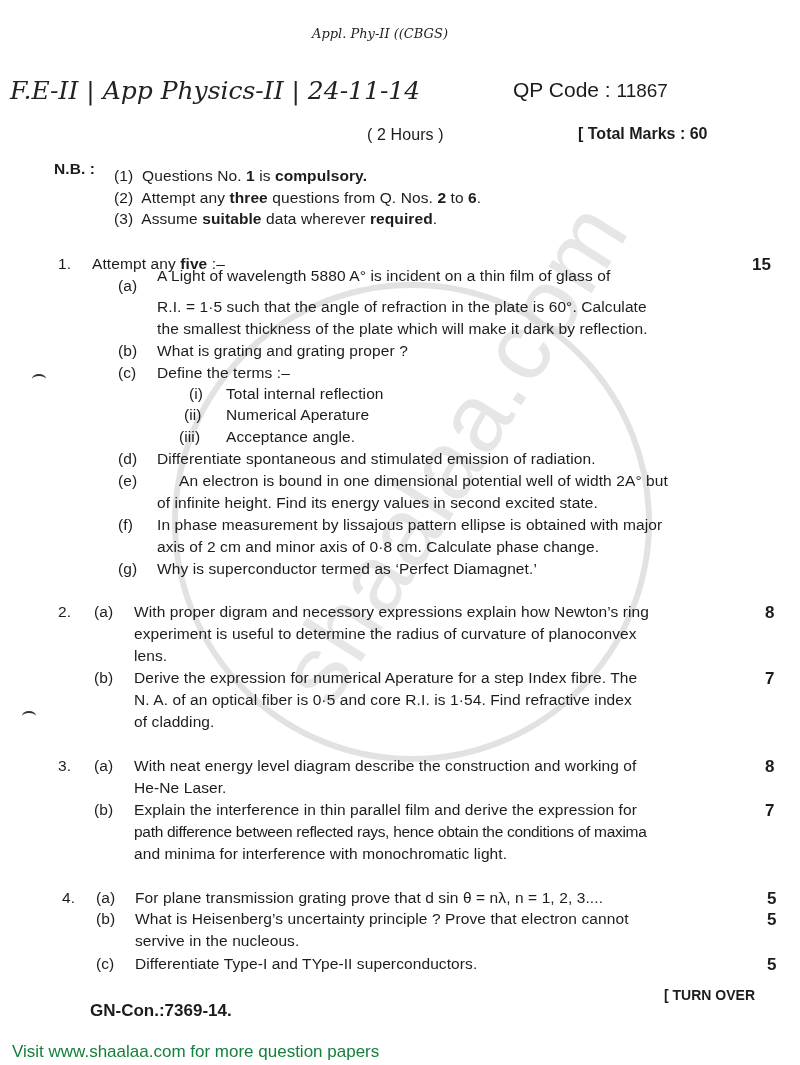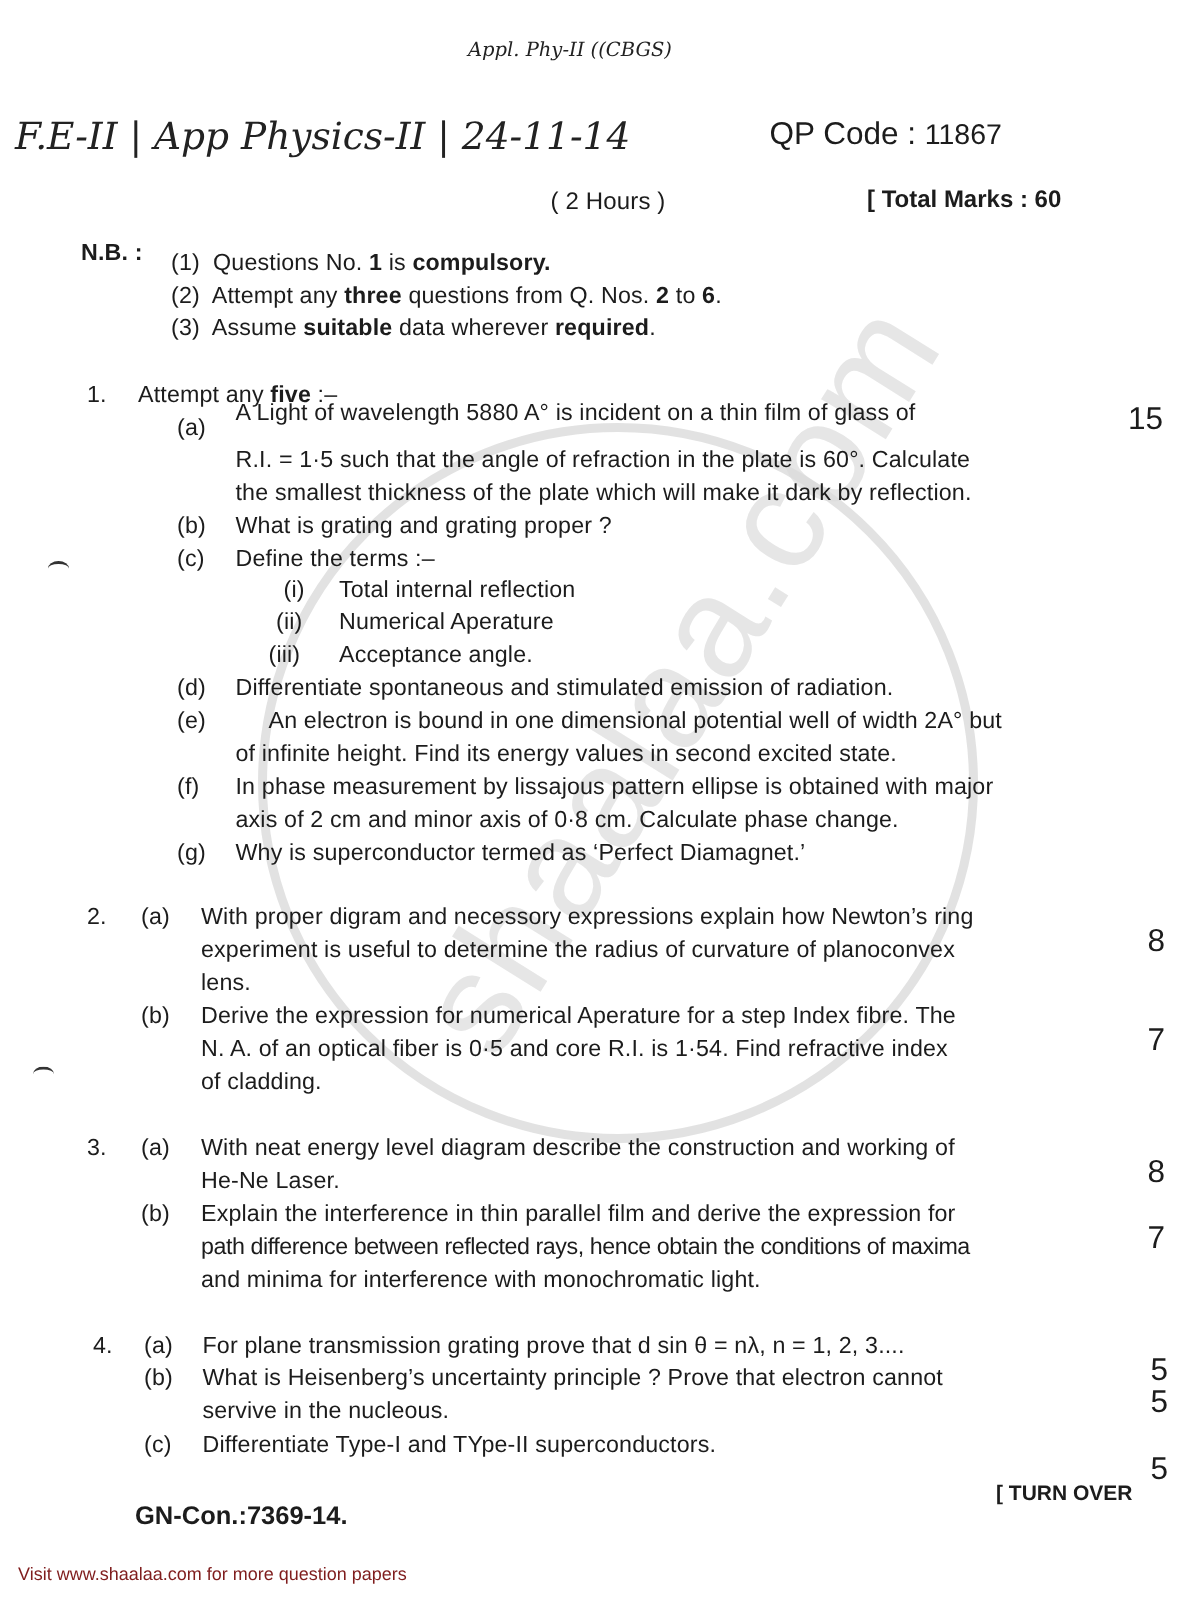--- a/index.html
+++ b/index.html
@@ -4,21 +4,21 @@
   <style>
     html, body { margin: 0; padding: 0; }
     body {
       width: 800px; height: 1065px; background: #ffffff; position: relative; overflow: hidden;
       font-family: "Liberation Sans", sans-serif; color: #1c1c1c;
     }
     .abs { position: absolute; white-space: nowrap; }
     .hand { font-family: "DejaVu Serif", serif; font-style: italic; color: #222; }
     .t { font-size: 15.5px; letter-spacing: 0.1px; }
     .b { font-weight: bold; }
-    .mark { font-size: 21px; font-weight: normal; margin-top: 13px; }
+    .mark { font-size: 17px; font-weight: bold; }
     .watermark-circle {
       position: absolute; left: 172px; top: 282px; width: 480px; height: 480px;
       border: 6px solid #d8d8d8; border-radius: 50%; box-sizing: border-box; opacity: 0.75;
     }
     .watermark-text {
       position: absolute; left: 205px; top: 470px; font-size: 96px; color: #dcdcdc;
       font-family: "Liberation Sans", sans-serif; transform: rotate(-58deg); transform-origin: 200px 50px;
       opacity: 0.7; letter-spacing: 2px;
     }
     .scan-mark { position: absolute; width: 14px; height: 8px; border-top: 2px solid #333; border-radius: 50% 50% 0 0; }
@@ -126,13 +126,13 @@
 <div class="abs t" style="left:135px; top:910px;">What is Heisenberg’s uncertainty principle ?  Prove that electron cannot</div>
 <div class="abs mark" style="left:767px; top:910px;">5</div>
 <div class="abs t" style="left:135px; top:932px;">servive in the nucleous.</div>
 
 <div class="abs t" style="left:96px; top:955px;">(c)</div>
 <div class="abs t" style="left:135px; top:955px;">Differentiate Type-I and TYpe-II superconductors.</div>
 <div class="abs mark" style="left:767px; top:955px;">5</div>
 
 <div class="abs b" style="left:664px; top:987px; font-size:14px;">[ TURN OVER</div>
 <div class="abs b" style="left:90px; top:1001px; font-size:17px;">GN-Con.:7369-14.</div>
-<div class="abs" style="left:12px; top:1042px; font-size:12px; color:#7f1d1d;">Visit www.shaalaa.com for more question papers</div>
+<div class="abs" style="left:12px; top:1042px; font-size:17px; color:#15803d;">Visit www.shaalaa.com for more question papers</div>
 
 </body></html>

